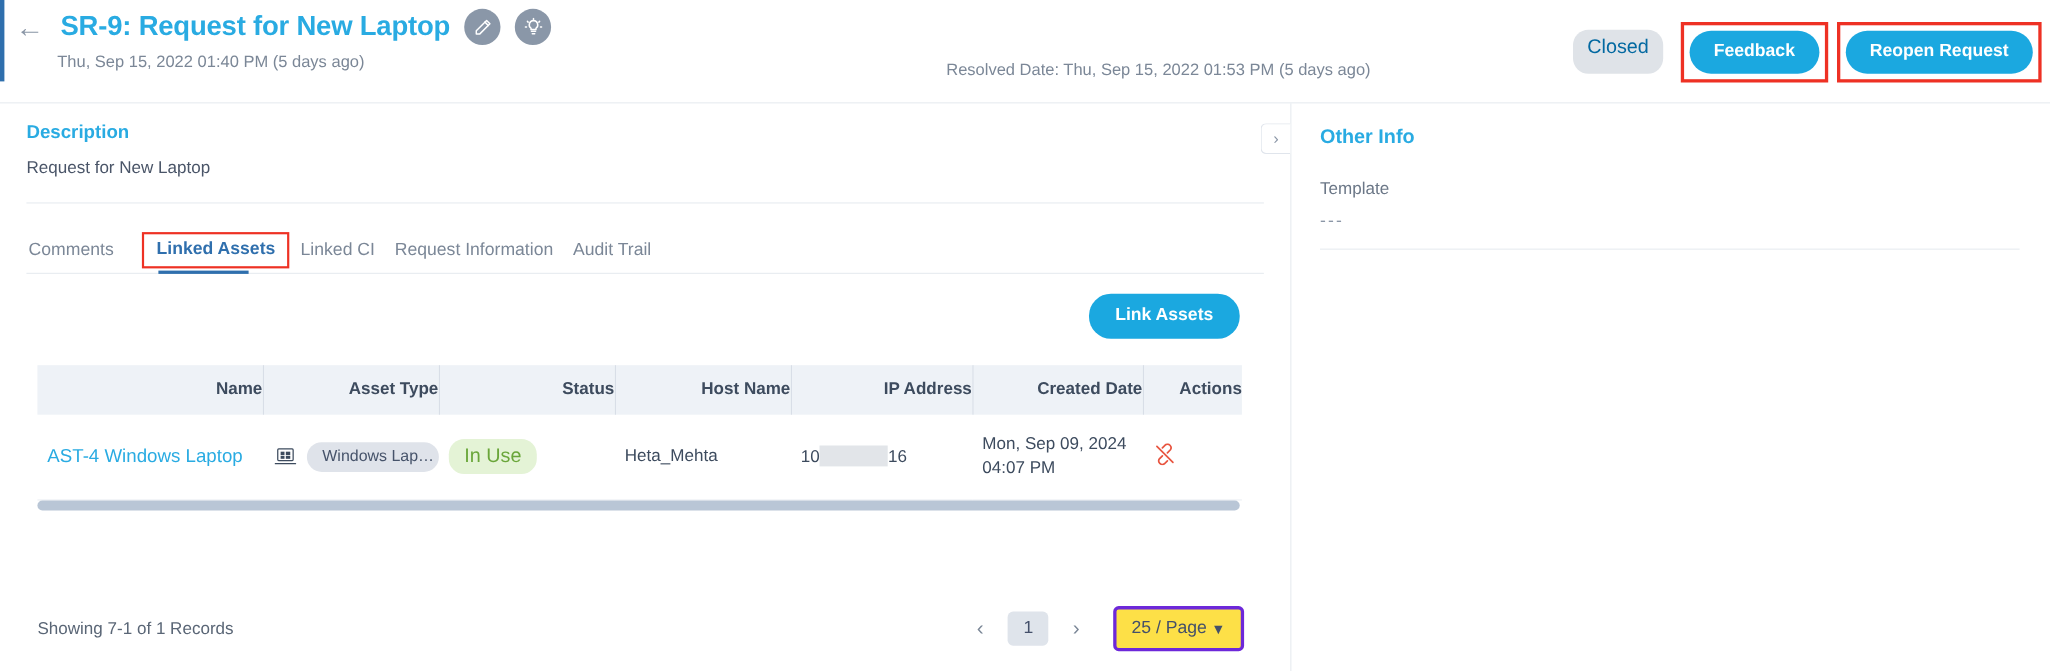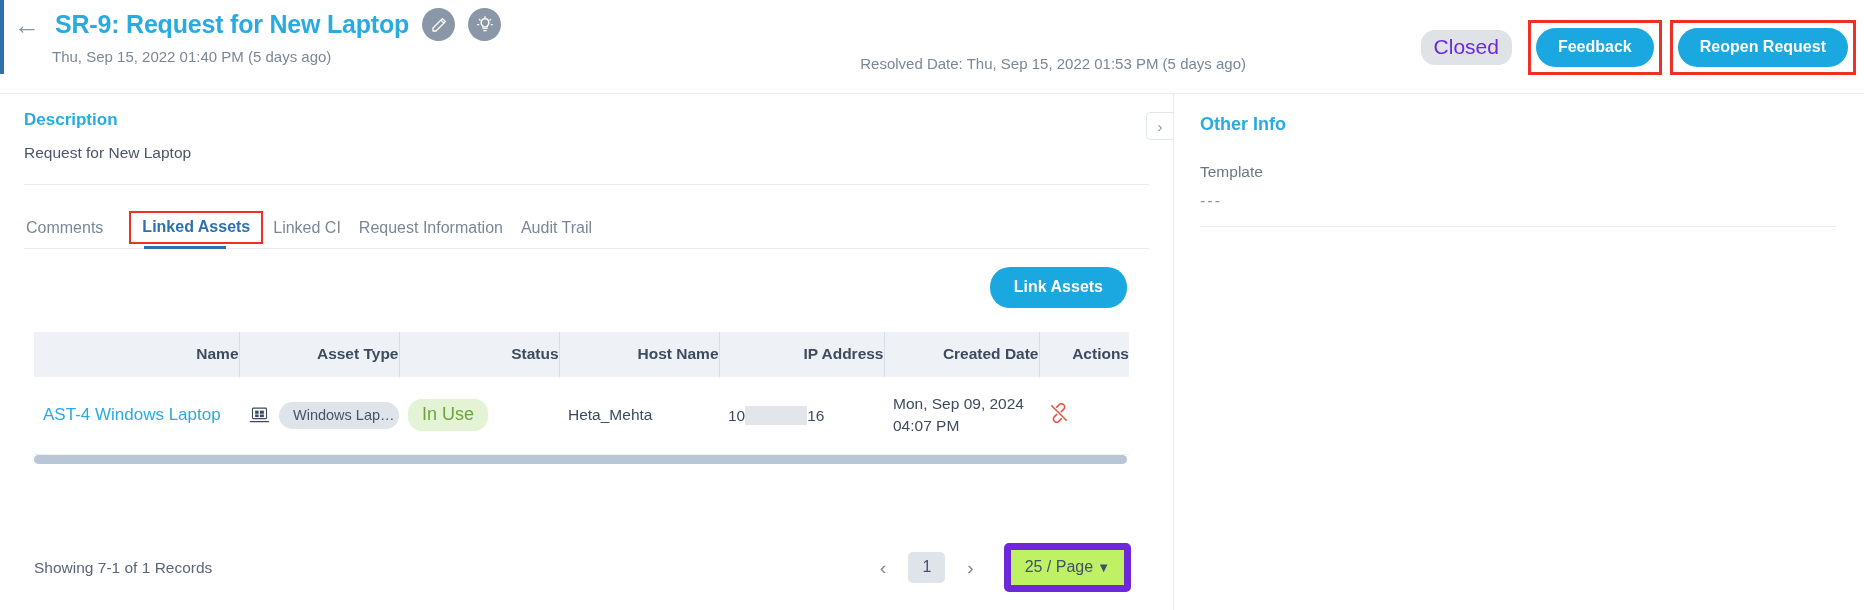--- a/index.html
+++ b/index.html
@@ -66,23 +66,23 @@
 
   .hdr-right {
     position: absolute;
     right: 8px; top: 20px;
     display: flex;
     align-items: center;
     gap: 0px;
   }
   .status-chip {
     background: #dfe3e8;
-    color: #6d28d9;
-    font-size: 21px;
-    padding: 5px 13px 6px;
+    color: #0369a1;
+    font-size: 18px;
+    padding: 5px 13px 14px;
     border-radius: 14px;
     white-space: nowrap;
     margin-right: 16px;
   }
   .redbox {
     border: 3px solid #ee3124;
     padding: 5px;
     display: inline-block;
     line-height: 0;
   }
@@ -310,23 +310,23 @@
   }
   .pg-num {
     background: #dfe4eb;
     color: #44506a;
     font-size: 16px;
     border-radius: 5px;
     padding: 6px 14px 7px;
     cursor: pointer;
   }
   .pg-select {
-    border: 7px solid #6d28d9;
+    border: 3px solid #6d28d9;
     border-radius: 5px;
-    background: #bef264;
+    background: #fde047;
     color: #44506a;
     font-size: 16px;
     padding: 8px 14px 9px;
     display: flex;
     align-items: center;
     gap: 4px;
     cursor: pointer;
     margin-left: 8px;
   }
   .caret { font-size: 13px; }

